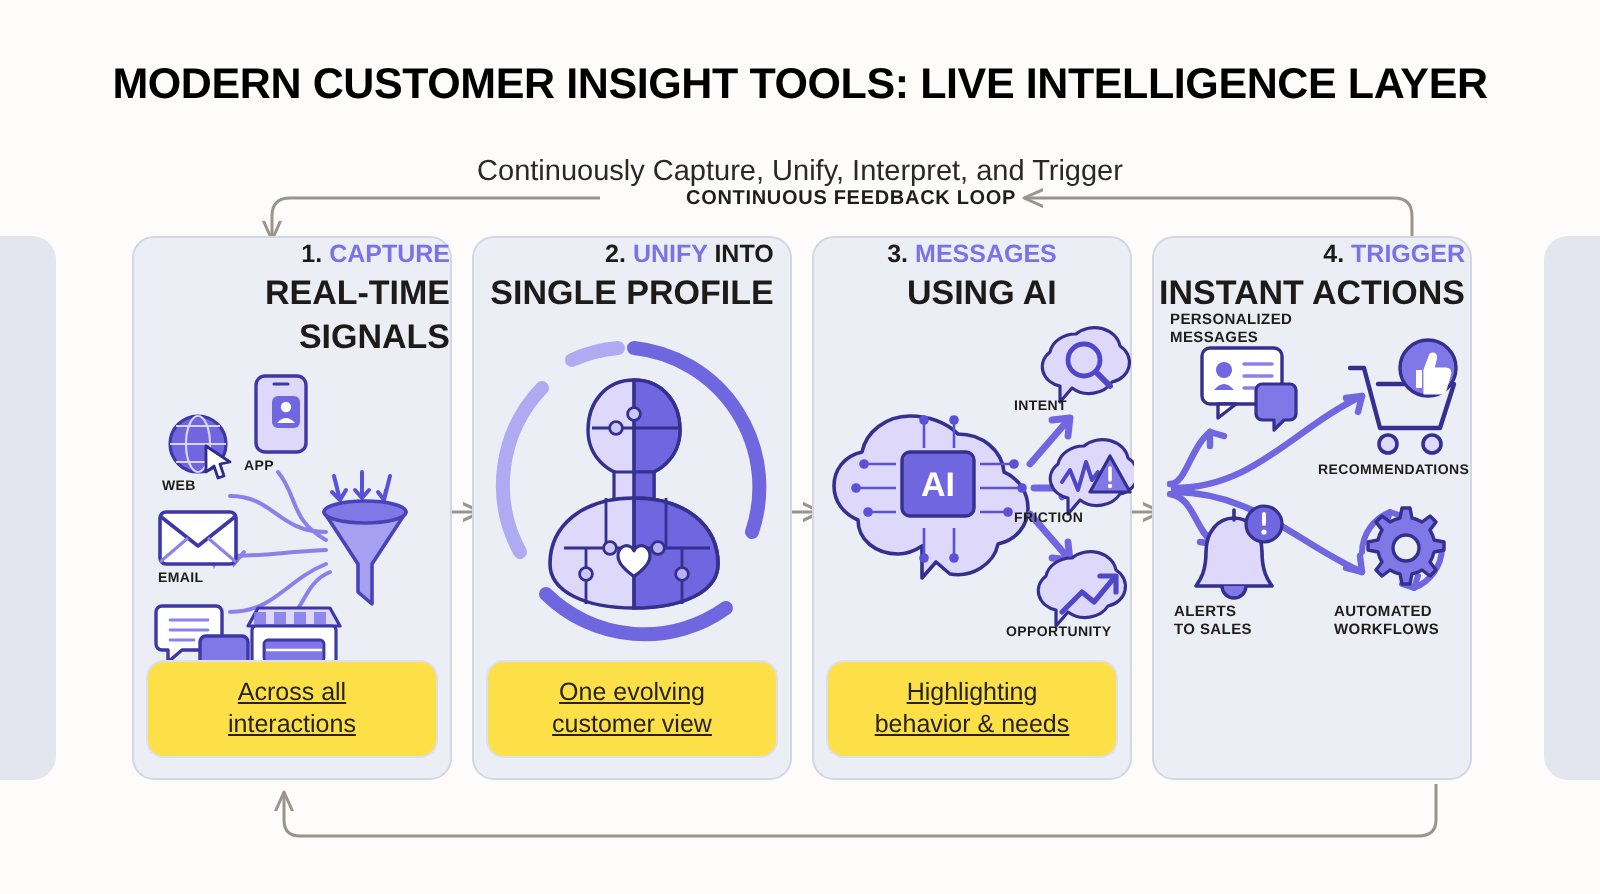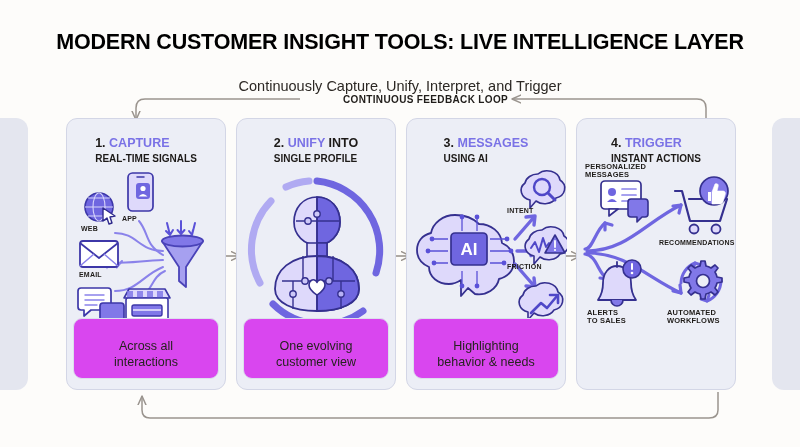--- a/index.html
+++ b/index.html
@@ -48,36 +48,36 @@
     width: 160px; height: 272px;
     background: #eceef6;
     border: 1px solid #d3d6e6;
     border-radius: 11px;
     margin-right: 10px;
     display: flex; flex-direction: column; align-items: center;
   }
   .panel:last-child { margin-right: 0; }
 
   .panel-head {
-    margin-top: 16px; text-align: left; line-height: 1.32;
+    text-align: right; line-height: 1.32;
     font-size: 12.5px; font-weight: bold; color: #1d1a18;
   }
   .accent { color: #7a72e6; }
-  .panel-head .line2 { display: block; font-size: 10px; }
+  .panel-head .line2 { display: block; font-size: 17px; }
 
   .panel-art { position: relative; flex: 1; width: 100%; }
 
   .panel-caption {
     position: absolute; bottom: 10px; left: 6px; right: 6px;
-    background: #d946ef;
+    background: #fde047;
     border: 1px solid #dcdfec;
     border-radius: 9px;
-    padding: 19px 4px 8px;
+    padding: 7px 4px 8px;
     text-align: center;
-    font-size: 12.5px; color: #26231f; line-height: 1.3;
+    font-size: 12.5px; color: #26231f; line-height: 1.3; text-decoration: underline;
   }
 
   
   .lbl {
     position: absolute; font-size: 7px; font-weight: bold;
     letter-spacing: 0.2px; color: #1f1c19; text-align: left;
     line-height: 1.15; white-space: pre-line;
   }
 </style>
 </head>

